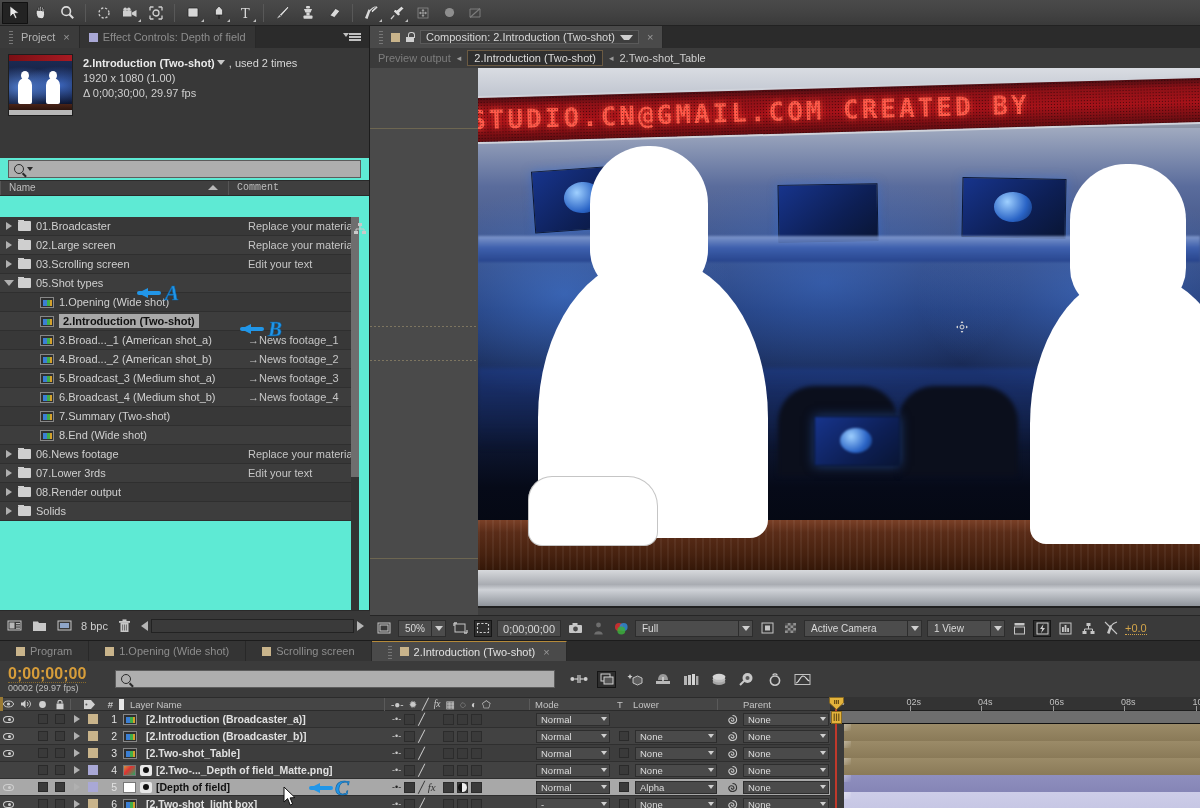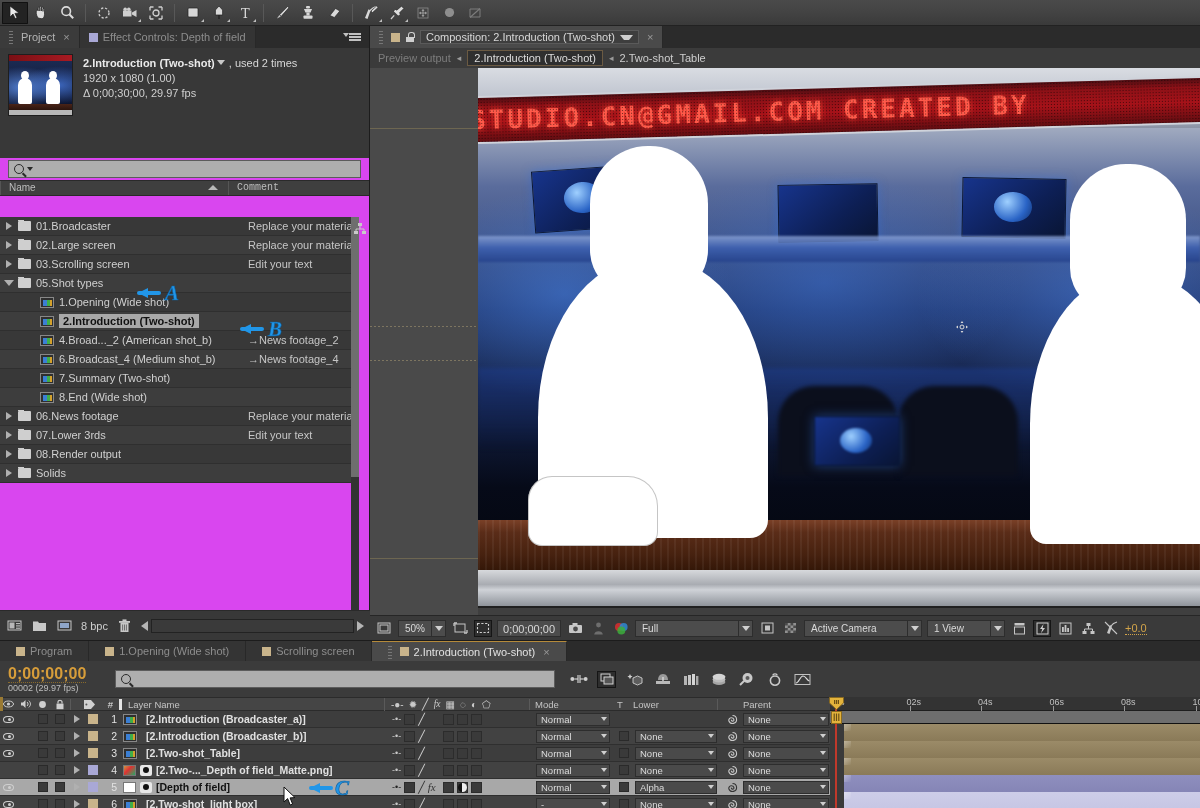--- a/index.html
+++ b/index.html
@@ -51,21 +51,21 @@
   .tab .swatch { width:9px; height:9px; background:#c9b48b; }
   .tab .swatch.lav { background:#a9a8d6; }
   .panel-menu { margin-left:auto; display:flex; align-items:center; padding:0 6px; gap:2px; }
   .pm-icon { width:14px; height:12px; position:relative; }
   .pm-icon i { position:absolute; left:2px; right:0; height:1.5px; background:#c2c2c2; }
   .pm-icon i:nth-child(1){top:2px;} .pm-icon i:nth-child(2){top:5px;} .pm-icon i:nth-child(3){top:8px;}
   .pm-icon:before { content:""; position:absolute; left:-4px; top:2px;
     border-left:3px solid transparent; border-right:3px solid transparent; border-top:4px solid #c2c2c2; }
 
   
-  #project { left:0; top:26px; width:370px; height:614px; background:#d946ef;
+  #project { left:0; top:26px; width:370px; height:614px; background:#5eead4;
     border-right:1px solid #1c1c1c; }
   #proj-tabs { display:flex; }
   #proj-header { height:110px; padding:6px 8px; display:flex; gap:10px; background:#383838; }
   #proj-thumb { width:65px; height:62px; border:1px solid #1e1e1e; position:relative; overflow:hidden;
     background:#0a0c18; flex:0 0 auto; }
   #proj-thumb .tick { position:absolute; left:0; right:0; top:0; height:6px;
     background:linear-gradient(90deg,#7a0f14,#a81a22); }
   #proj-thumb .room { position:absolute; left:0; right:0; top:6px; bottom:10px;
     background:
       radial-gradient(ellipse at 20% 60%, rgba(90,140,230,.85) 0%, transparent 55%),
@@ -550,23 +550,39 @@
           <div class="ncell">
             <span class="compico"></span>
             <span class="pname">2.Introduction (Two-shot)</span>
           </div>
           <div class="ccell"></div>
         </div>
         <div class="prow child">
           <div class="tw"></div>
           <div class="ncell">
             <span class="compico"></span>
+            <span class="pname">3.Broad..._1 (American shot_a)</span>
+          </div>
+          <div class="ccell">→News footage_1</div>
+        </div>
+        <div class="prow child">
+          <div class="tw"></div>
+          <div class="ncell">
+            <span class="compico"></span>
             <span class="pname">4.Broad..._2 (American shot_b)</span>
           </div>
           <div class="ccell">→News footage_2</div>
+        </div>
+        <div class="prow child">
+          <div class="tw"></div>
+          <div class="ncell">
+            <span class="compico"></span>
+            <span class="pname">5.Broadcast_3 (Medium shot_a)</span>
+          </div>
+          <div class="ccell">→News footage_3</div>
         </div>
         <div class="prow child">
           <div class="tw"></div>
           <div class="ncell">
             <span class="compico"></span>
             <span class="pname">6.Broadcast_4 (Medium shot_b)</span>
           </div>
           <div class="ccell">→News footage_4</div>
         </div>
         <div class="prow child">
@@ -994,21 +1010,21 @@
           </svg>
       </span>
       <span style="width:11px;border-left:1px solid #5a5a5a;height:11px;margin-left:2px"></span>
       <span class="col-sw">
         <svg width="13" height="11" viewBox="0 0 13 11">
             <path d="M1 1 L8 1 L12 5.5 L8 10 L1 10 Z" fill="#d0d0d0"></path>
             <circle cx="3.4" cy="5.5" r="1" fill="#555"></circle>
           </svg>
       </span>
       <span class="col-num">#</span>
-      <span class="col-name" style="border-left:3px solid #e5e5e5;padding-left:6px">Layer Name</span>
+      <span class="col-name" style="border-left:5px solid #e5e5e5;padding-left:6px">Layer Name</span>
       <span class="col-sw2" style="border-left:1px solid #5a5a5a;gap:5px;padding-left:6px">
         <span style="font-size:10px;color:#cacaca">-●-</span>
         <span style="font-size:10px;color:#cacaca">✹</span>
         <span style="font-size:11px;color:#cacaca">╱</span>
         <span style="font-style:italic;font-family:'Liberation Serif',serif;color:#cacaca">fx</span>
         <span style="font-size:10px;color:#cacaca">▦</span>
         <span style="font-size:10px;color:#cacaca">◌</span>
         <span style="font-size:10px;color:#cacaca">◐</span>
         <span style="font-size:10px;color:#cacaca">⬠</span>
       </span>

